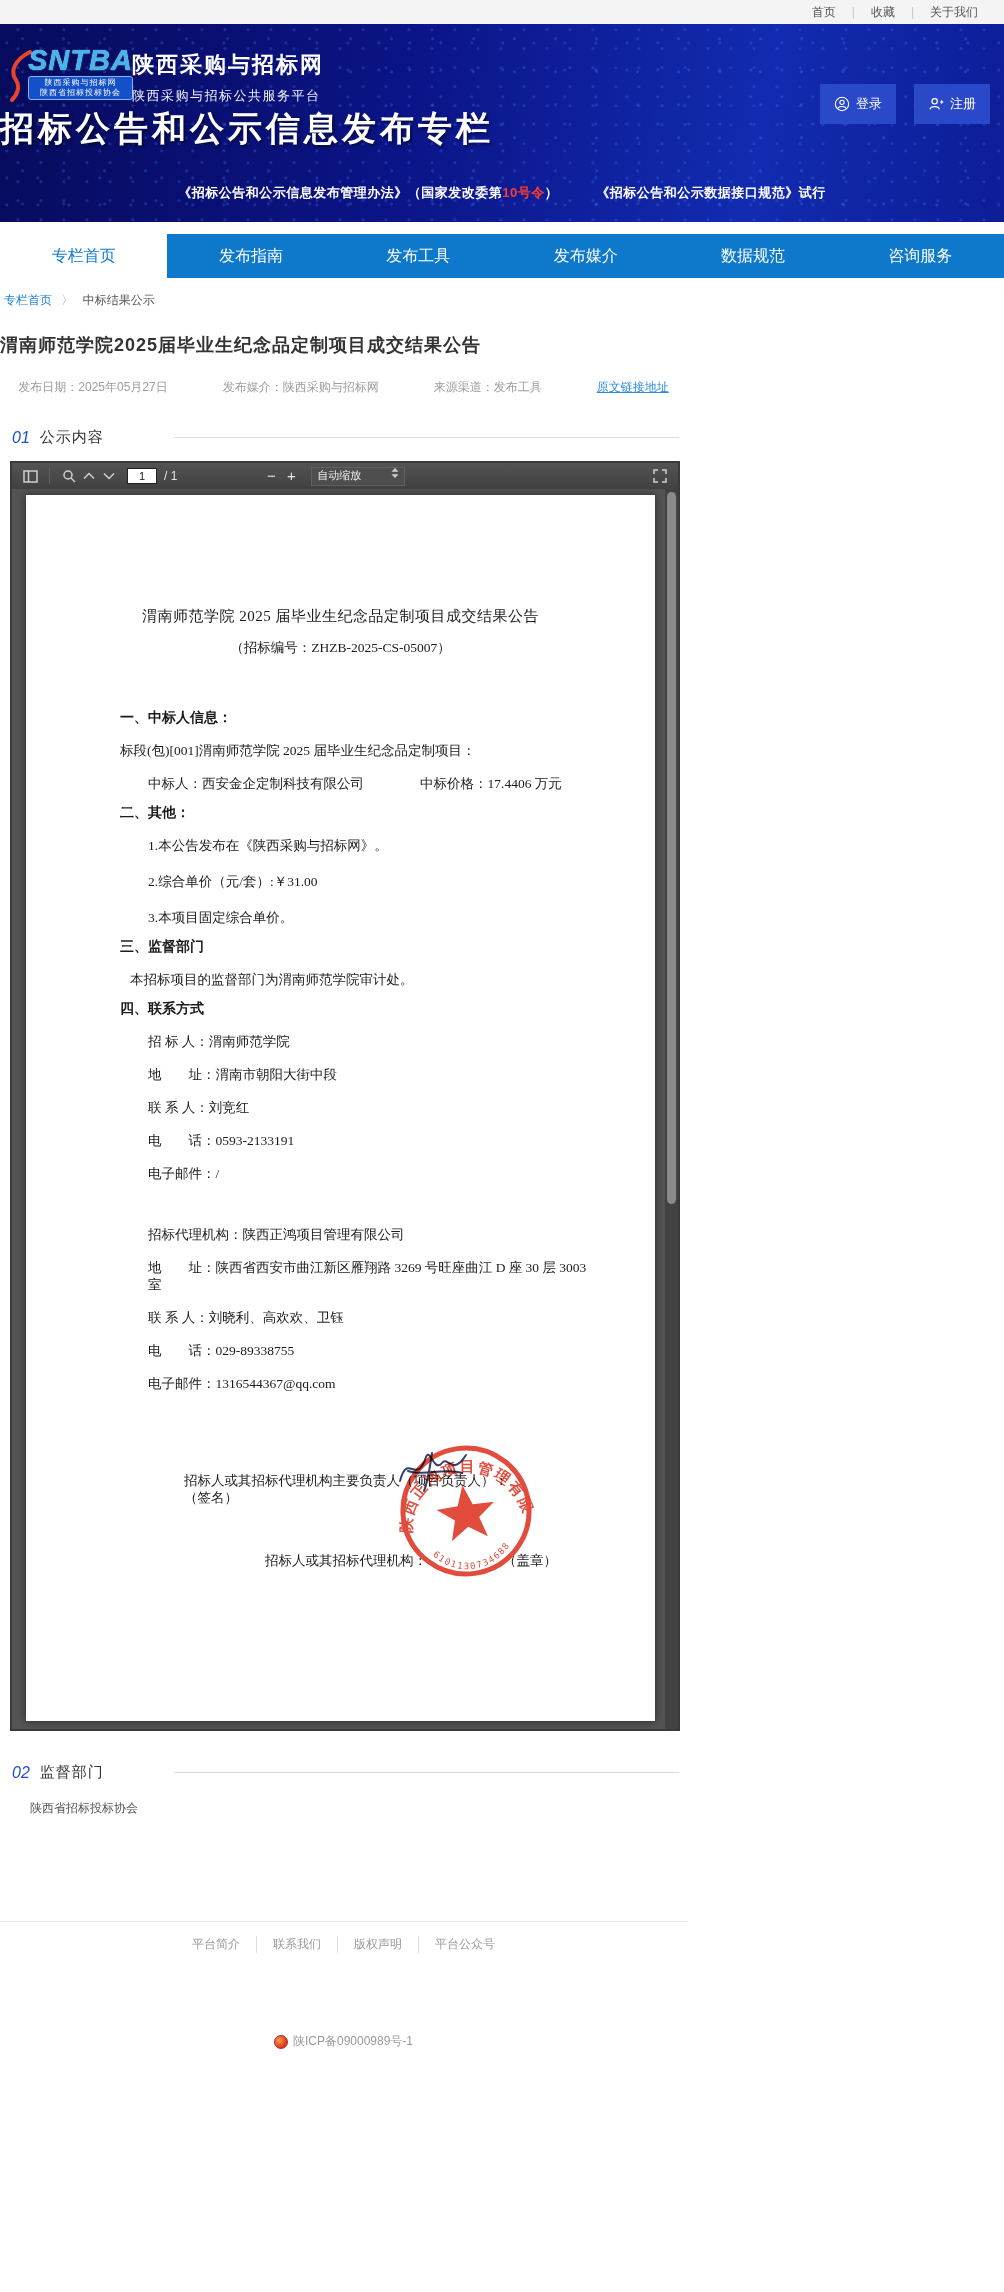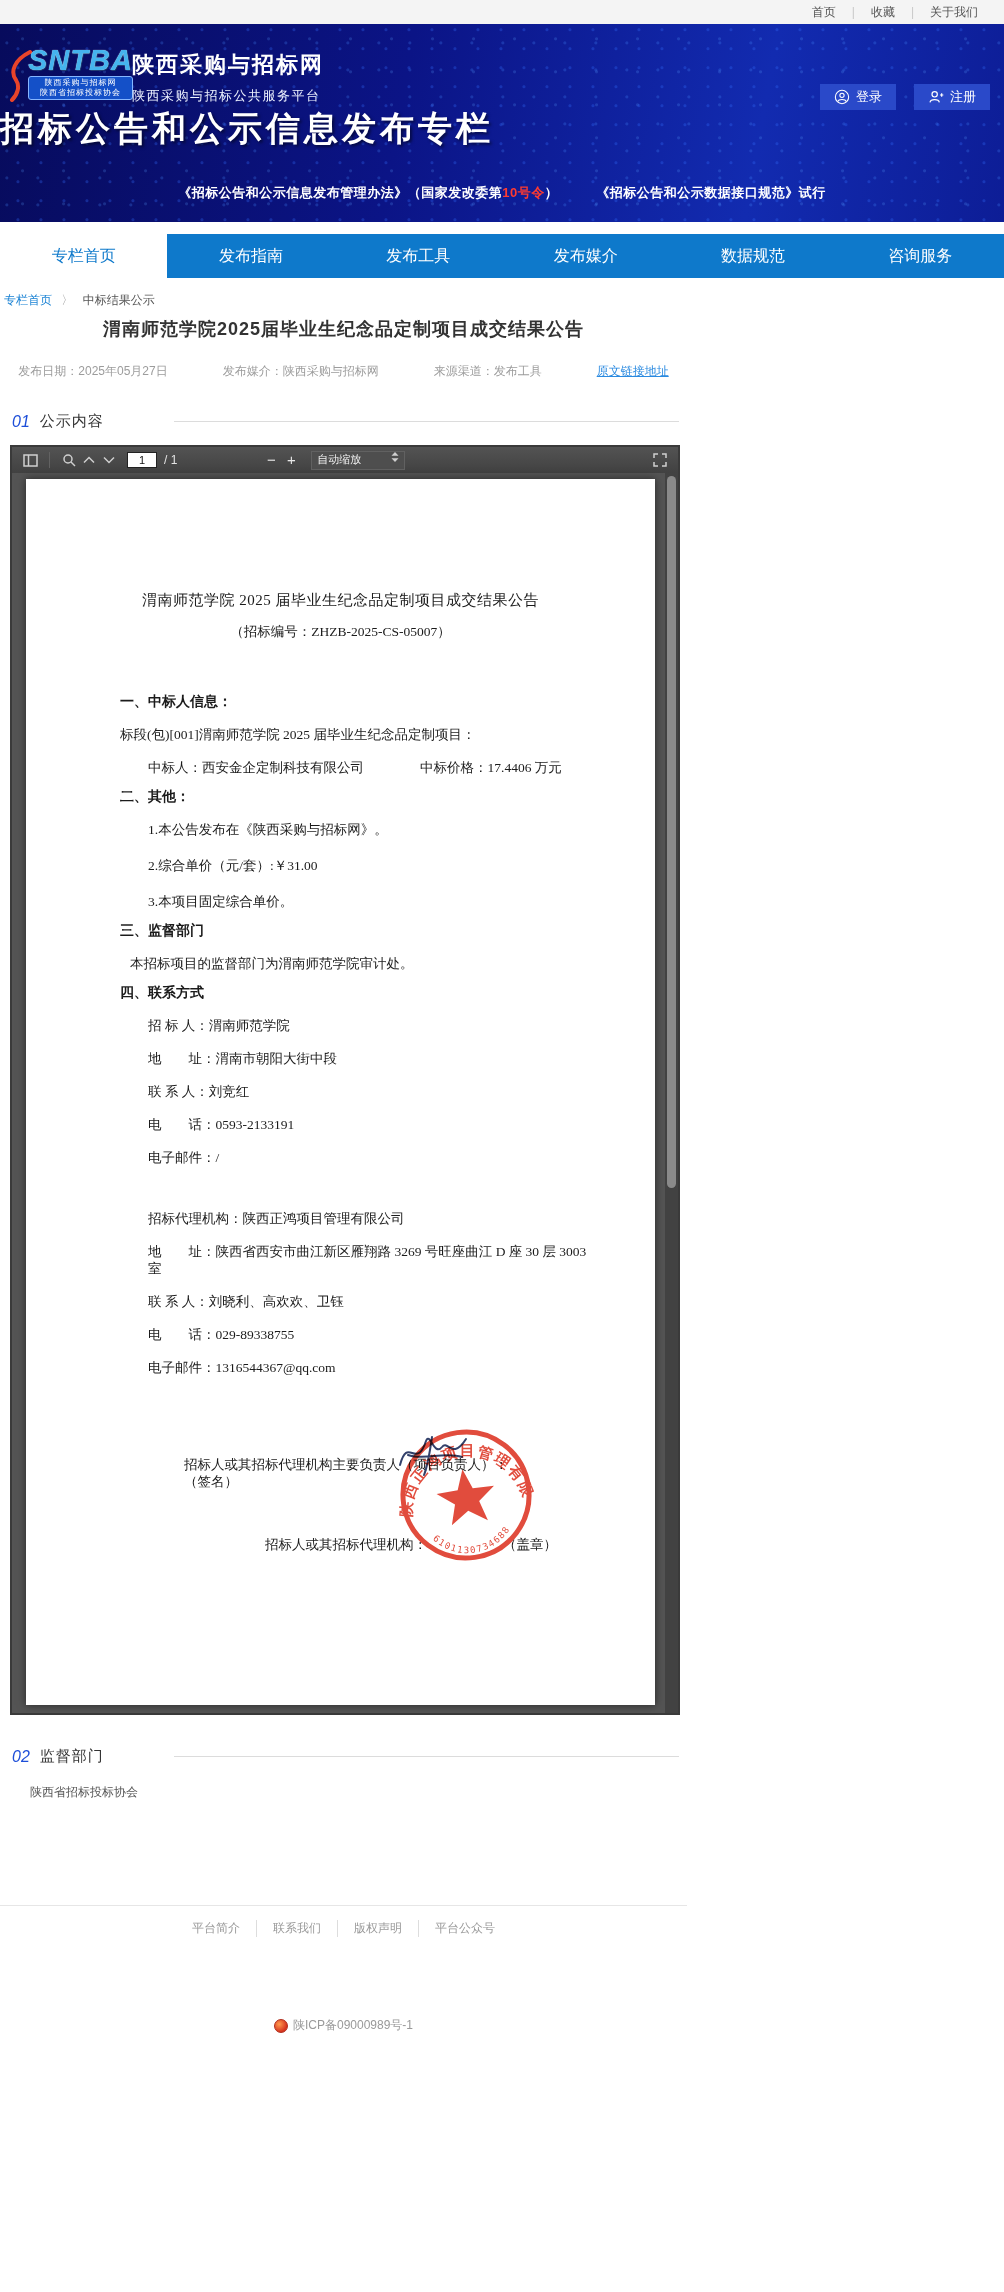--- a/index.html
+++ b/index.html
@@ -24,21 +24,21 @@
   .logo-swoosh { margin-top:4px; }
   .logo-main { margin-left:-6px; }
   .logo-acronym { font-style:italic; font-weight:bold; font-size:29px; line-height:28px; letter-spacing:1px;
      color:#45b4ee; text-shadow:0 0 1px #fff,1px 1px 0 #0a2a66; }
   .logo-box { margin-top:2px; background:#1450c8; border:1px solid #86b6ff; border-radius:3px; padding:1px 4px; text-align:center; }
   .logo-box div { font-size:8px; line-height:10px; color:#fff; white-space:nowrap; letter-spacing:1px; }
   .sitename { position:absolute; left:132px; top:26px; color:#fff; }
   .sitename-main { font-size:22px; font-weight:bold; letter-spacing:2px; }
   .sitename-sub { font-size:13px; margin-top:7px; letter-spacing:1.5px; color:#eef3ff; }
   .auth { position:absolute; right:14px; top:60px; display:flex; gap:18px; }
-  .auth-btn { width:76px; height:26px; background:#2a49c9; color:#fff; font-size:13px;
+  .auth-btn { width:76px; height:40px; background:#2a49c9; color:#fff; font-size:13px;
      display:flex; align-items:center; justify-content:center; gap:6px; cursor:pointer; }
   .banner-title { position:absolute; top:82px; left:0; width:100%; color:#fff;
      font-size:34px; font-weight:bold; letter-spacing:4px; text-shadow:2px 2px 3px rgba(0,0,0,.5); }
   .banner-regs { position:absolute; top:160px; left:0; width:100%; text-align:center; color:#fff;
      font-size:13px; font-weight:bold; letter-spacing:.5px; }
   .banner-regs .hl { color:#ff3b30; }
   .banner-regs .gap { display:inline-block; width:38px; }
 
   
   .nav-strip { height:12px; background:#fff; }
@@ -46,21 +46,21 @@
   .nav-tab { flex:1; text-align:center; line-height:44px; color:#fff; font-size:16px; cursor:pointer; }
   .nav-tab.active { background:#fff; color:#0e79cb; }
 
   
   .container { width:687px; }
 
   .breadcrumb { padding:14px 0 0 4px; font-size:12px; color:#555; }
   .breadcrumb .home { color:#1a82d4; cursor:pointer; }
   .breadcrumb .bc-sep { color:#999; margin:0 6px; }
 
-  .article-title { margin-top:8px; text-align:center; font-size:18px; font-weight:bold; color:#333; letter-spacing:1px; }
+  .article-title { margin-top:24px; font-size:18px; font-weight:bold; color:#333; letter-spacing:1px; }
   .meta { margin-top:22px; display:flex; justify-content:center; gap:55px; font-size:12px; color:#9c9c9c; white-space:nowrap; }
   .meta .lnk { color:#2a8ae0; text-decoration:underline; cursor:pointer; }
 
   .section-head { display:flex; align-items:center; margin:32px 8px 0 12px; }
   .section-num { font-style:italic; font-size:16px; color:#1d4ed8; margin-right:10px; }
   .section-title { font-size:15px; color:#333; letter-spacing:1px; }
   .section-rule { flex:1; height:1px; background:#dcdcdc; margin-left:70px; }
   .section-body { margin:18px 0 0 30px; font-size:12px; color:#555; }
 
   

